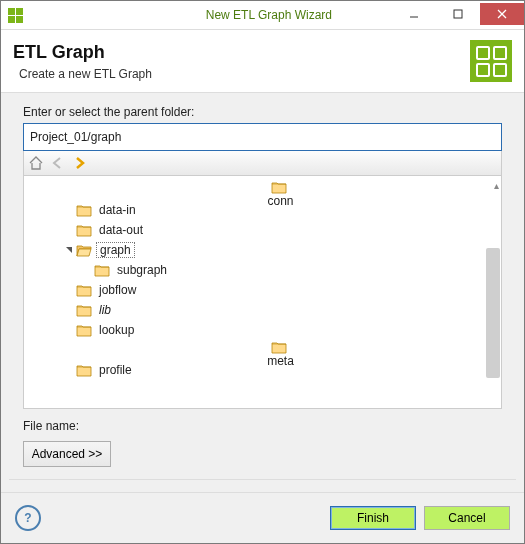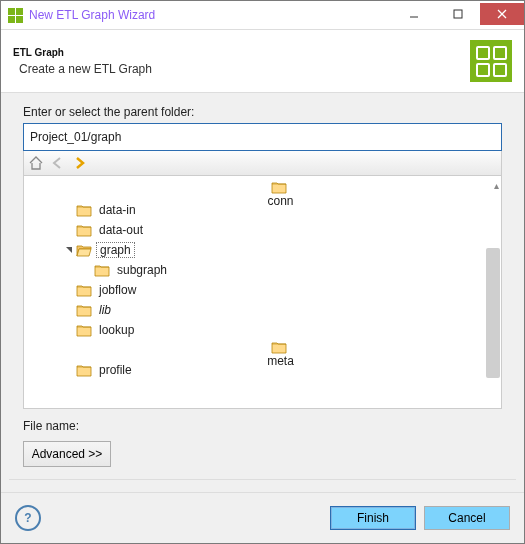--- a/index.html
+++ b/index.html
@@ -1,28 +1,28 @@
 <!DOCTYPE html>
 <html><head>
 <meta charset="utf-8">
 <style>
   html,body{margin:0;padding:0;font-family:"Segoe UI",Tahoma,sans-serif;font-size:12px;color:#222;background:#fff}
   .window{width:525px;height:544px;background:#f0f0f0;border:1px solid #7a7a7a;box-sizing:border-box;display:flex;flex-direction:column;box-shadow:4px 4px 12px rgba(0,0,0,.3)}
   .titlebar{height:28px;background:#fff;display:flex;align-items:center;border-bottom:1px solid #ddd}
   .titlebar .app-icon{width:16px;height:16px;margin:0 6px;display:flex;flex-wrap:wrap}
   .titlebar .app-icon span{width:7px;height:7px;background:#7cb518;margin:.5px}
-  .title-text{flex:1;text-align:left;padding-right:60px;color:#8b5cf6}
+  .title-text{flex:1;text-align:right;padding-right:60px;color:#4d7c0f}
   .tb-btns{display:flex;height:22px;margin-top:-3px}
   .tb-btn{width:44px;height:22px;display:flex;align-items:center;justify-content:center;font-size:10px;color:#333}
   .tb-btn.close{background:#c75050;color:#fff}
   .tb-btn.close svg{stroke:#fff}
   .tb-btn svg{width:10px;height:10px}
   .header{background:#fff;border-bottom:1px solid #ddd;padding:10px 12px;display:flex;align-items:center}
   .header-txt{flex:1}
-  .header-title{font-size:10px;font-weight:600;color:#111}
+  .header-title{font-size:18px;font-weight:600;color:#111}
   .header-sub{margin-top:4px;color:#333;padding-left:6px}
   .header-logo{width:42px;height:42px;background:#7cb518;display:flex;align-items:center;justify-content:center}
   .header-logo-inner{display:flex;flex-wrap:wrap;width:34px;height:34px}
   .header-logo-inner span{width:14px;height:14px;margin:1.5px;border:2px solid #fff;box-sizing:border-box;border-radius:2px}
   .body{flex:1;padding:12px 22px;display:flex;flex-direction:column}
   .label{margin-bottom:4px;color:#222}
   .path-input{height:22px;border:1px solid #2b6cb0;padding:2px 6px;background:#fff;font:inherit;color:#222}
   .toolbar{height:24px;background:linear-gradient(#fcfcfc,#e9e9e9);border:1px solid #ccc;border-top:none;display:flex;align-items:center;padding:0 4px;gap:6px}
   .tb-ico{width:16px;height:16px;display:flex;align-items:center;justify-content:center}
   .tree-wrap{flex:1;border:1px solid #ccc;border-top:none;background:#fff;position:relative;overflow:hidden}
@@ -32,21 +32,21 @@
   .folder{width:16px;height:14px;display:inline-block;vertical-align:middle;margin-right:4px}
   .folder svg{width:16px;height:14px;display:block}
   .node-label{padding:0 3px}
   .node.selected .node-label{border:1px dotted #777}
   .filename-row{display:flex;align-items:center;margin-top:10px;gap:6px}
   .filename-input{flex:1;height:22px;border:1px solid #b5b5b5;padding:2px 6px;background:#fff;font:inherit}
   .adv-btn{margin-top:8px;height:26px;width:88px;border:1px solid #adadad;background:linear-gradient(#f5f5f5,#e8e8e8);font:inherit;text-align:center}
   .footer{border-top:1px solid #ddd;height:50px;display:flex;align-items:center;padding:0 14px;gap:8px}
   .help{width:22px;height:22px;border:2px solid #4a7fb0;border-radius:50%;color:#4a7fb0;display:flex;align-items:center;justify-content:center;font-weight:bold}
   .spacer{flex:1}
-  .btn{height:24px;width:86px;border:1px solid #adadad;background:#7dd3fc;font:inherit}
+  .btn{height:24px;width:86px;border:1px solid #adadad;background:#bef264;font:inherit}
   .btn.primary{border:1px solid #2b6cb0;box-shadow:0 0 0 1px #7fb3e0 inset}
   .scroll-hint{position:absolute;top:4px;right:2px;color:#888;font-size:10px}
   .scroll-thumb{position:absolute;right:1px;top:72px;width:14px;height:130px;background:#cfcfcf;border-radius:2px}
   .divider{height:1px;background:#ddd;margin:12px -14px 0}
 </style>
 </head>
 <body>
 
 <div class="window">
 

